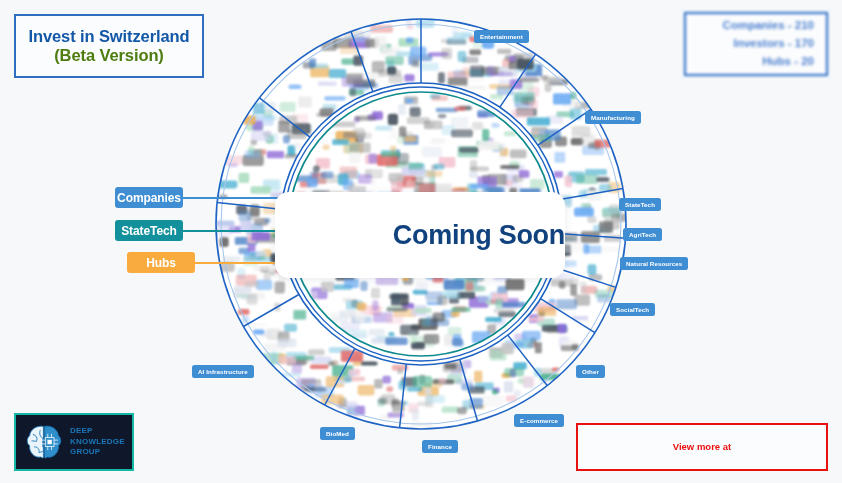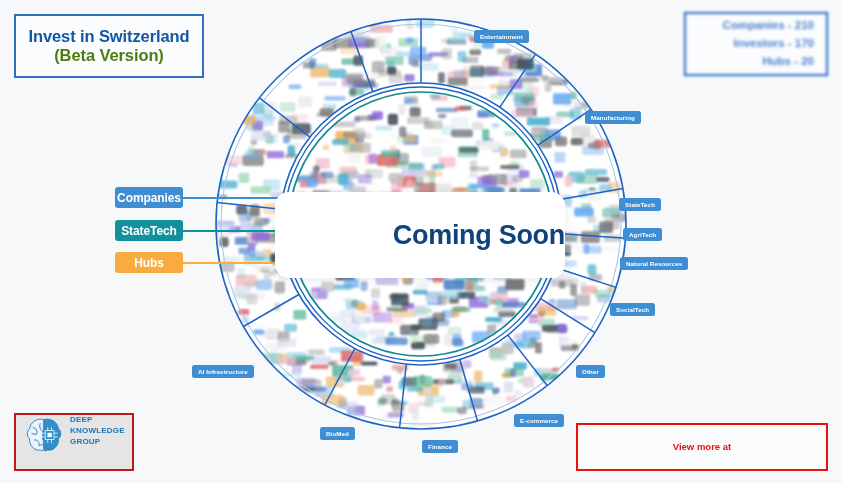--- a/index.html
+++ b/index.html
@@ -78,21 +78,21 @@
     box-sizing: border-box;
   }
   .legend-line { height: 2px; }
   #legend-companies { left: 115px; top: 187px; }
   #legend-companies .legend-pill { background: #3f8ed4; }
   #legend-companies .legend-line { width: 158px; background: #3f8ed4; }
   #legend-investors { left: 115px; top: 220px; }
   #legend-investors .legend-pill { background: #12919c; }
   #legend-investors .legend-line { width: 178px; background: #12919c; }
   #legend-hubs { left: 115px; top: 252px; }
-  #legend-hubs .legend-pill { background: #f9ab3e; }
+  #legend-hubs .legend-pill { background: #f9ab3e; margin-left: 12px; }
   #legend-hubs .legend-line { width: 162px; background: #f9ab3e; }
 
   
   .sector-label {
     position: absolute;
     background: #3f8ed4;
     color: #ffffff;
     font-size: 6.2px;
     font-weight: bold;
     letter-spacing: 0.1px;
@@ -115,23 +115,23 @@
   #coming-soon-text {
     font-size: 27px; font-weight: bold;
     color: #10427e; letter-spacing: -0.3px;
   }
 
   
   #logo-box {
     position: absolute;
     left: 14px; bottom: 12px;
     width: 120px; height: 58px;
-    border: 2px solid #b91c1c;
-    background: #e5e5e5;
-    display: flex; align-items: flex-start;
+    border: 2px solid #14b8a6;
+    background: #0f172a;
+    display: flex; align-items: center;
     padding-left: 8px;
     box-sizing: border-box;
   }
   #logo-mark { width: 40px; height: 40px; flex: 0 0 auto; }
   #logo-text {
     margin-left: 6px;
     font-size: 8px; font-weight: bold;
     color: #1b77b8; line-height: 1.35;
     letter-spacing: 0.2px;
   }

